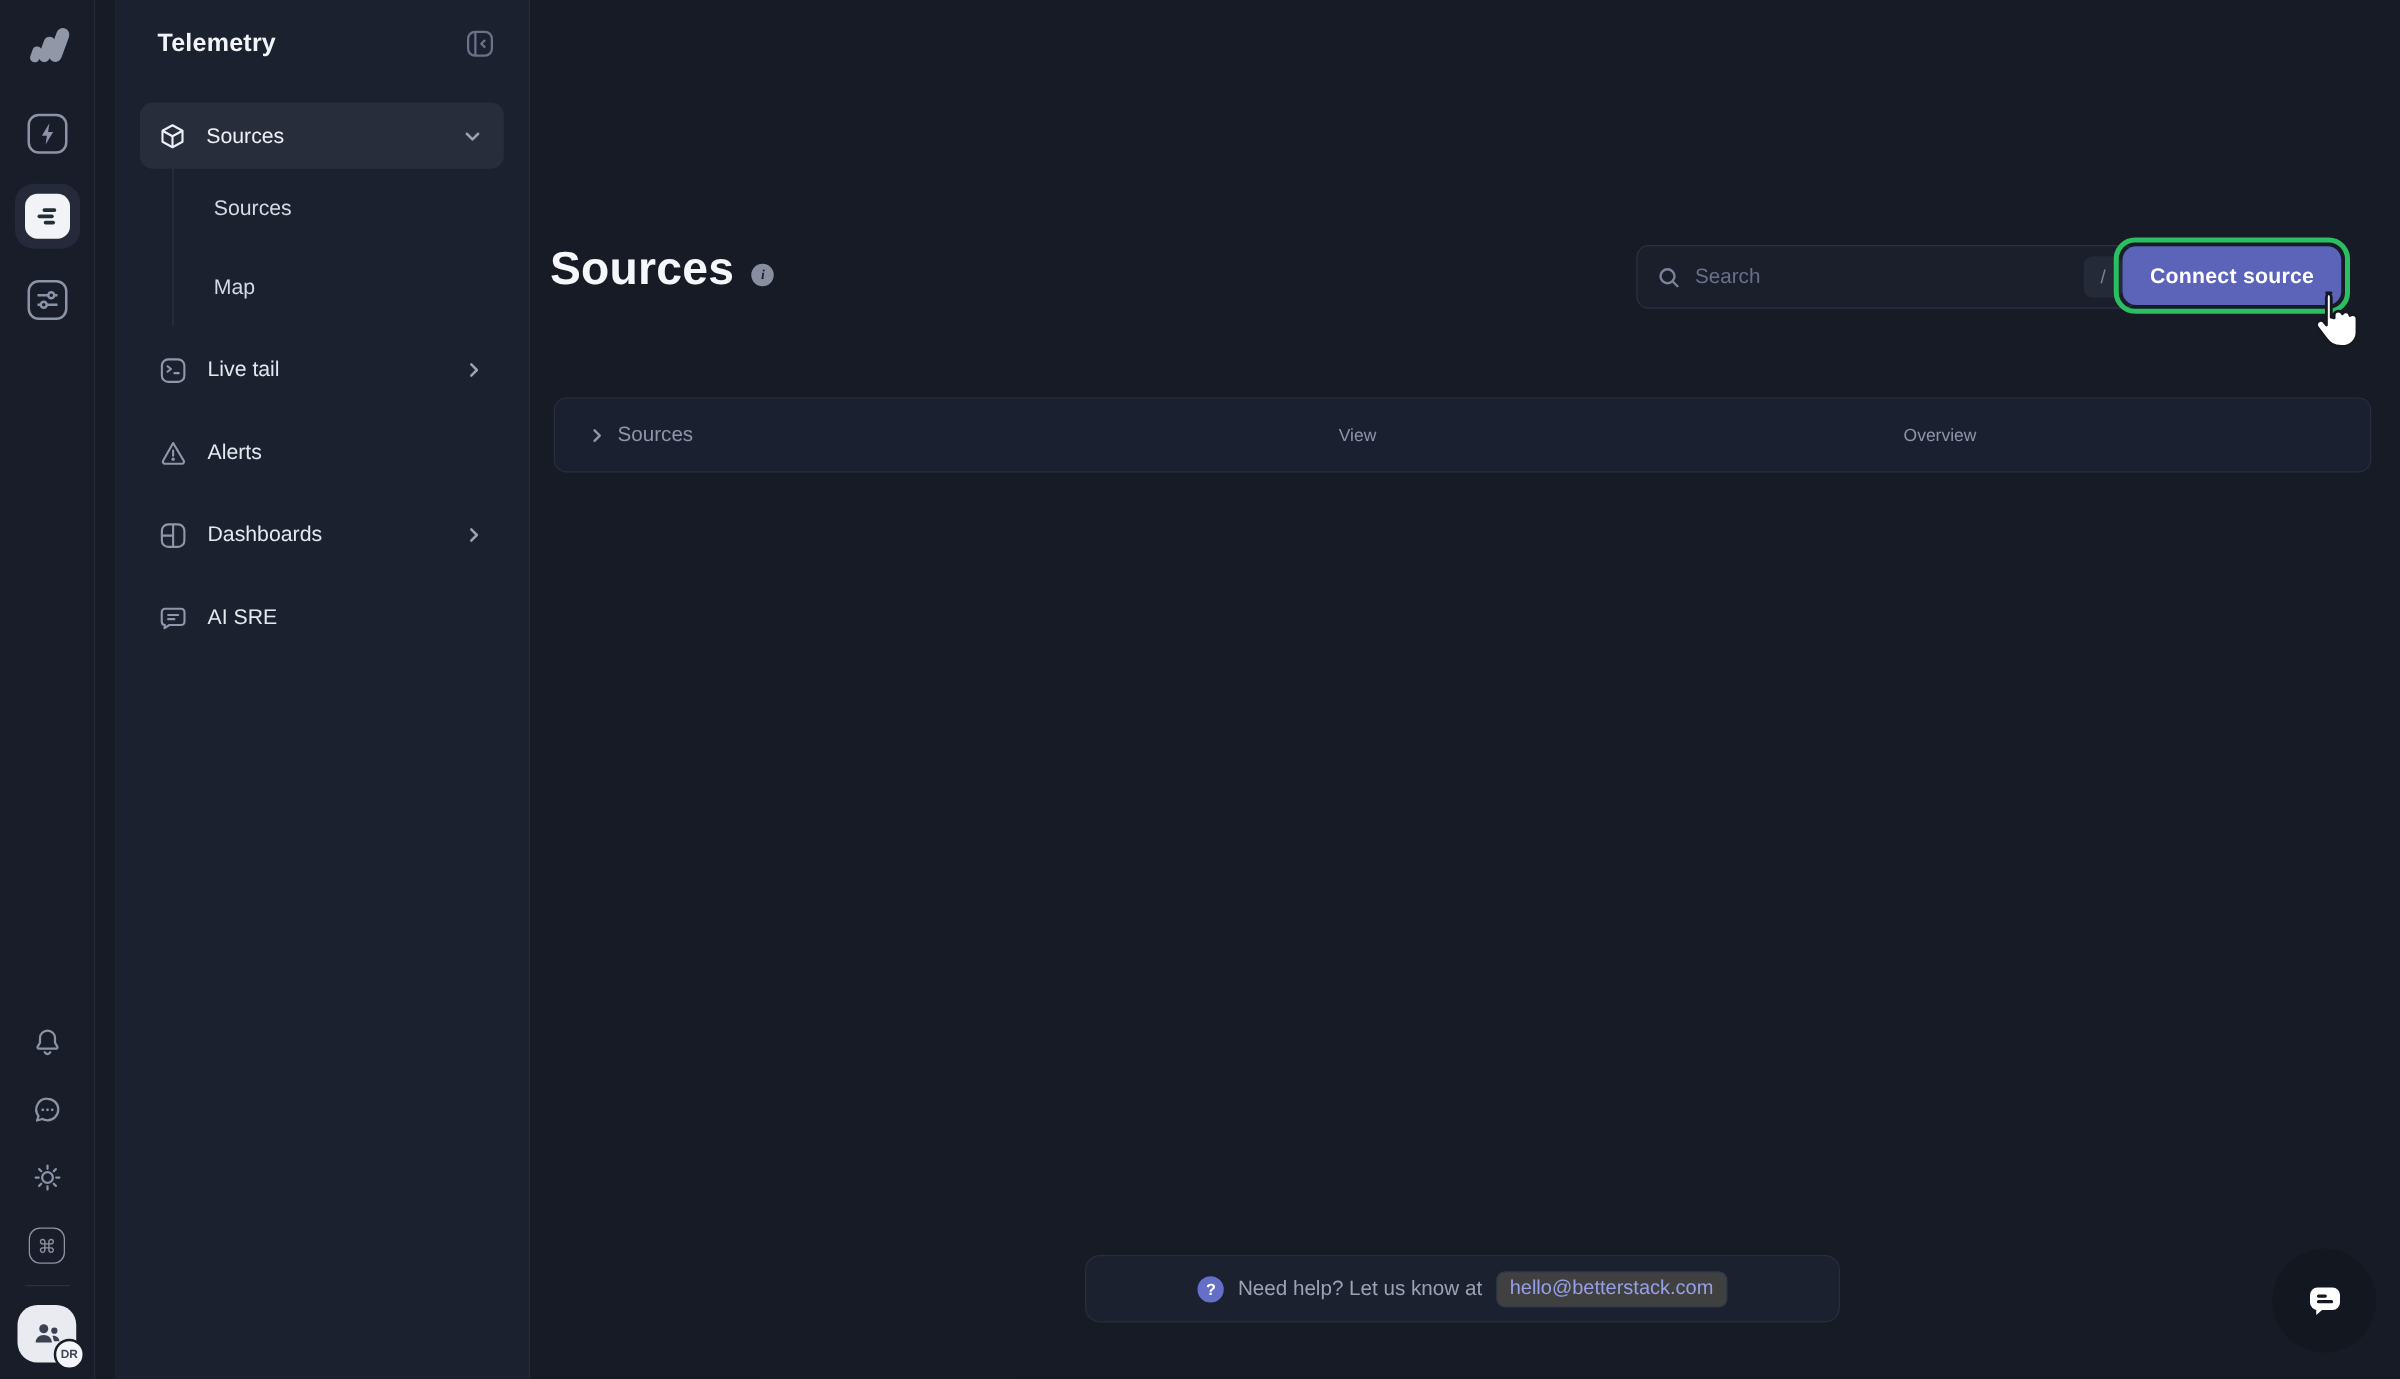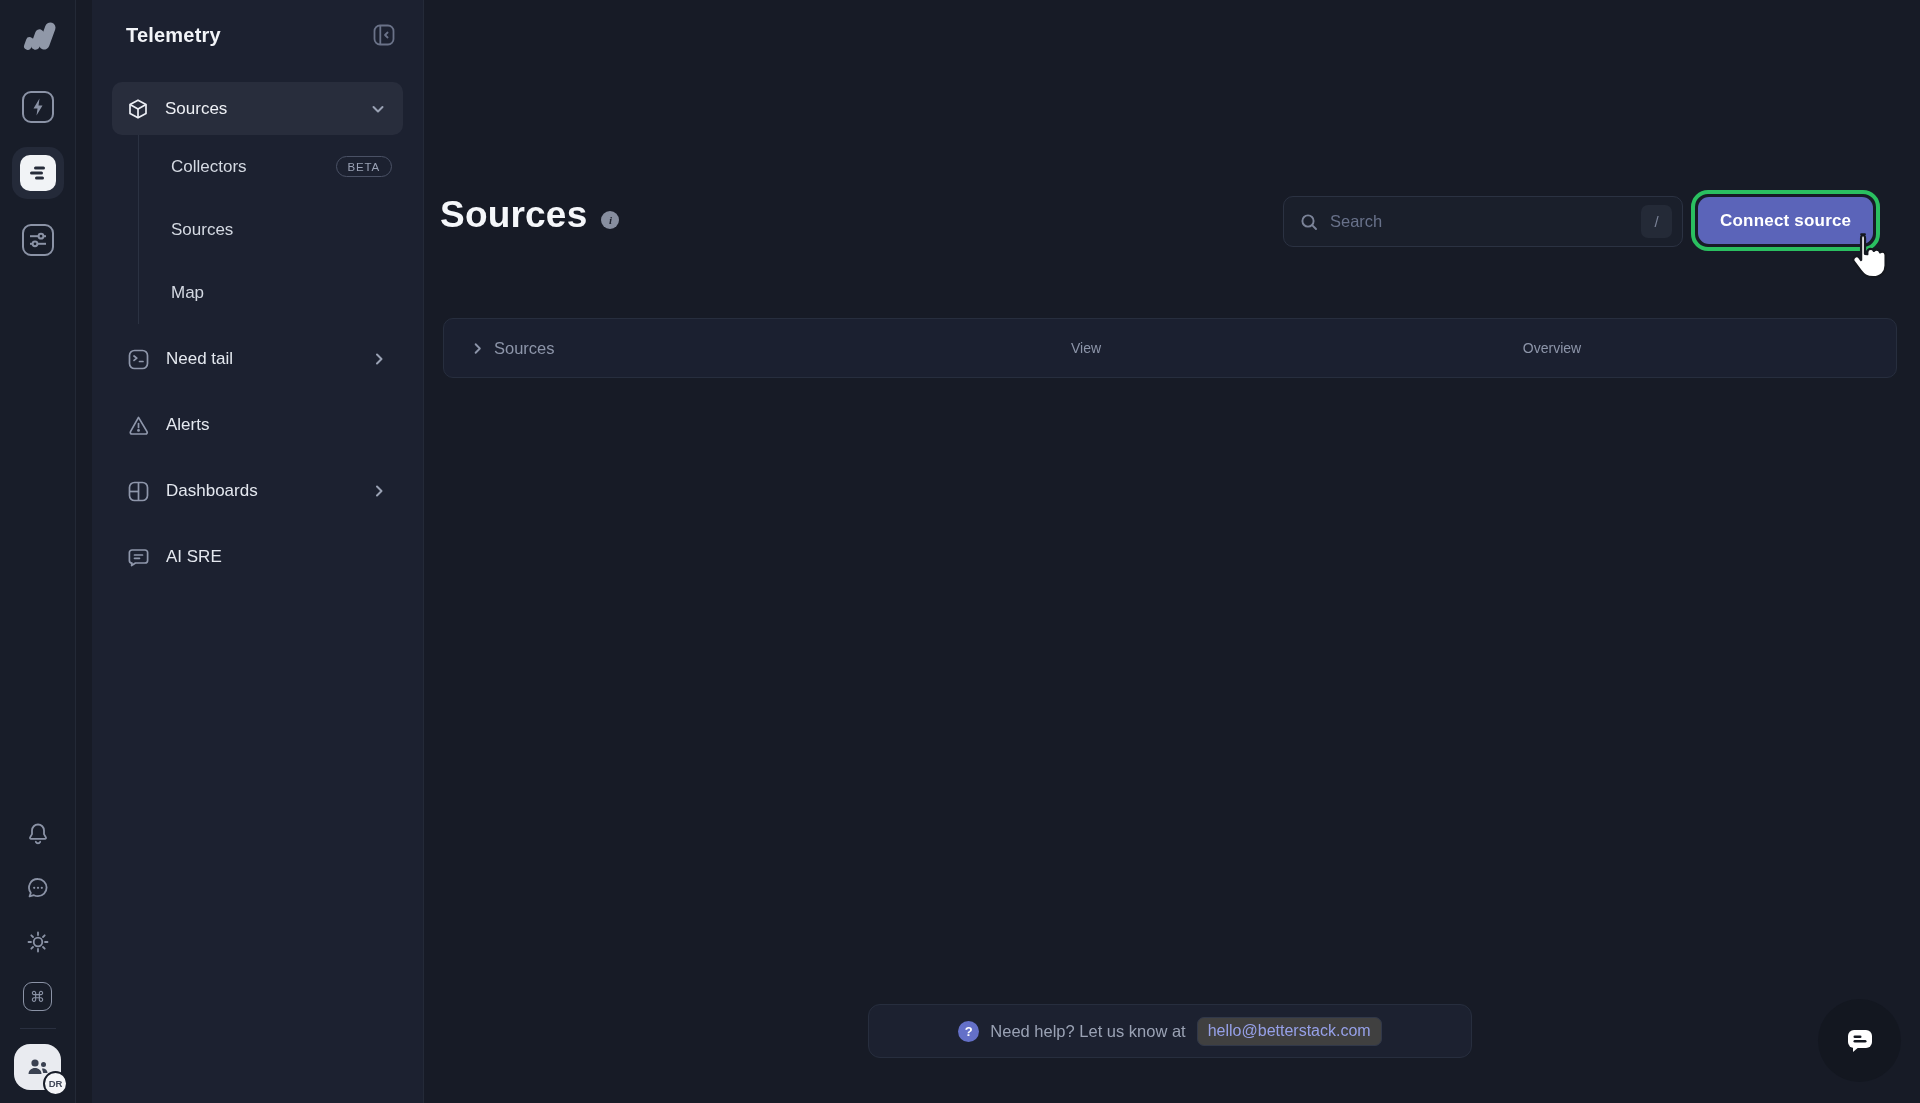--- a/index.html
+++ b/index.html
@@ -92,21 +92,21 @@
   .main { position:absolute; left:408px; top:0; right:0; bottom:0; }
   .title-row { position:absolute; left:32px; top:194px; display:flex; align-items:center; }
   .page-title { font-size:37px; font-weight:700; color:#f5f7fa; letter-spacing:.2px; }
   .info-dot {
     margin-left:14px; margin-top:10px; width:18px; height:18px; border-radius:50%;
     background:#878e9f; color:#20242f; font-size:11px; font-weight:bold; font-style:italic;
     display:flex; align-items:center; justify-content:center; cursor:pointer;
     font-family:"Liberation Serif", serif;
   }
   .search {
-    position:absolute; left:875px; top:196px; width:400px; height:51px;
+    position:absolute; left:901px; top:196px; width:400px; height:51px;
     border:1px solid #2b3242; border-radius:10px; background:#1a1f2b;
     display:flex; align-items:center; padding:0 10px 0 15px;
   }
   .search input {
     flex:1; margin-left:11px; background:none; border:none; outline:none;
     font-family:"Liberation Sans", sans-serif; font-size:16.5px; color:#c9cfdc;
   }
   .search input::placeholder { color:#68718a; }
   .slash-key {
     width:31px; height:33px; border-radius:7px; background:#242a37; color:#7b8398;
@@ -253,39 +253,35 @@
         <path d="M11 11 V19.8"></path>
       </svg>
       <span class="nav-label">Sources</span>
       <svg class="nav-caret" width="18" height="18" viewBox="0 0 18 18" fill="none" stroke="currentColor" stroke-width="2" stroke-linecap="round" stroke-linejoin="round">
         <path d="M4.5 7 L9 11.5 L13.5 7"></path>
       </svg>
     </div>
 
     <div class="sub-list">
       <div class="sub-item">
-        <span>Collectors</span>
-        <span class="beta-pill">BETA</span>
-      </div>
-      <div class="sub-item">
         <span>Sources</span>
       </div>
       <div class="sub-item">
         <span>Map</span>
       </div>
     </div>
 
     <div class="main-nav">
       <div class="main-nav-item">
         <svg width="23" height="23" viewBox="0 0 23 23" fill="none" stroke="currentColor" stroke-width="1.7" stroke-linecap="round" stroke-linejoin="round">
           <rect x="2.5" y="2.5" width="18" height="18" rx="5"></rect>
           <path d="M7 8 L9.8 10.2 L7 12.4"></path>
           <path d="M12.5 13.5 H16"></path>
         </svg>
-        <span class="nav-label">Need tail</span>
+        <span class="nav-label">Live tail</span>
         <svg class="nav-caret" width="16" height="16" viewBox="0 0 16 16" fill="none" stroke="currentColor" stroke-width="2" stroke-linecap="round" stroke-linejoin="round">
           <path d="M6 3.5 L10.5 8 L6 12.5"></path>
         </svg>
       </div>
       <div class="main-nav-item">
         <svg width="23" height="23" viewBox="0 0 23 23" fill="none" stroke="currentColor" stroke-width="1.7" stroke-linecap="round" stroke-linejoin="round">
           <path d="M11.5 3.4 L20 17.6 a1.6 1.6 0 0 1 -1.4 2.4 H4.9 a1.6 1.6 0 0 1 -1.4 -2.4 Z"></path>
           <path d="M11.5 9.5 V13.5"></path>
           <circle cx="11.5" cy="16.4" r="0.6" fill="currentColor"></circle>
         </svg>

